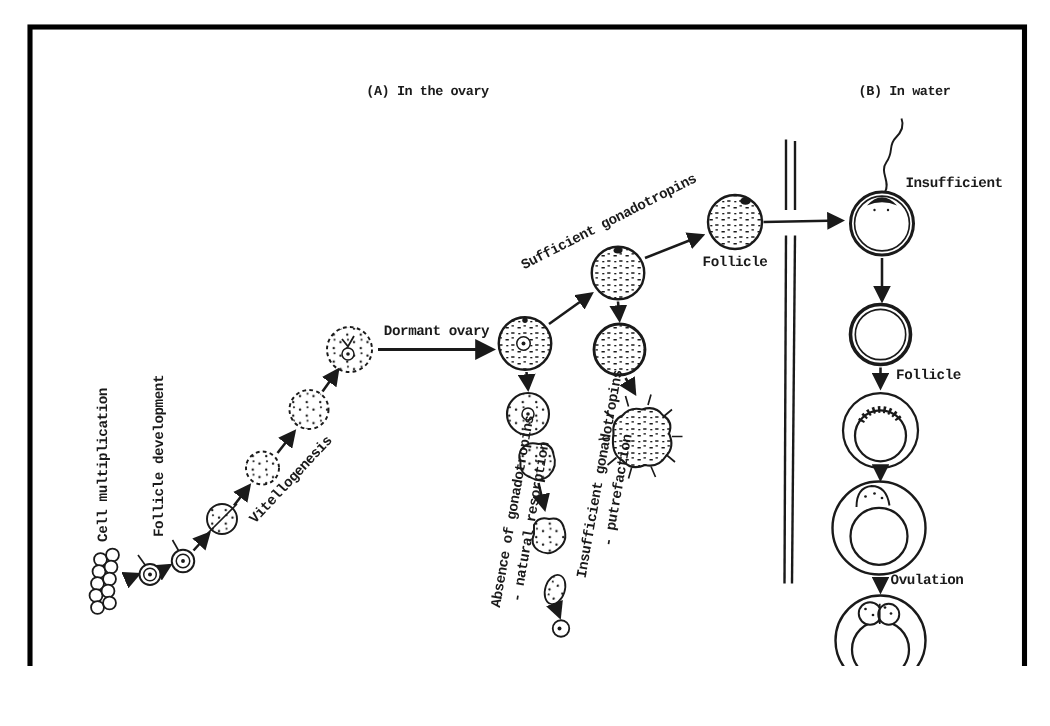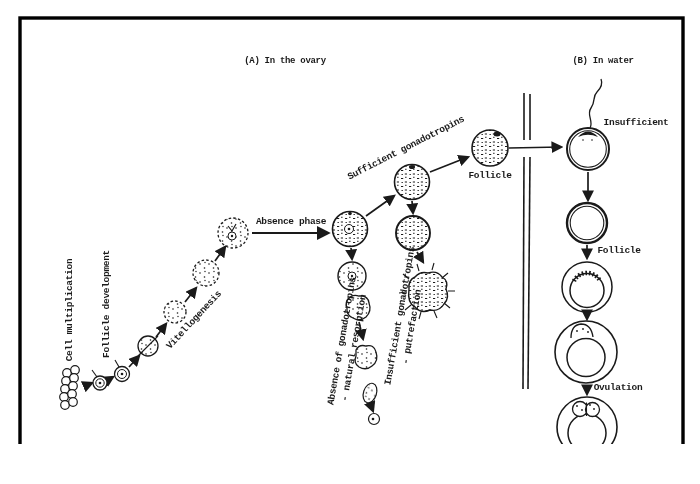--- a/index.html
+++ b/index.html
@@ -194,21 +194,21 @@
       <circle cx="594" cy="409" r="0.9" fill="#1a1a1a" stroke="none"></circle>
     </g>
   </svg>
 
   <div class="label title" style="left:285px;top:61px">(A) In the ovary</div>
   <div class="label title" style="left:603px;top:61px">(B) In water</div>
 
   <div class="label" style="left:69px;top:310px;transform:translate(-50%,-50%) rotate(-90deg)">Cell multiplication</div>
   <div class="label" style="left:106px;top:304px;transform:translate(-50%,-50%) rotate(-90deg)">Follicle development</div>
   <div class="label" style="left:194px;top:320px;transform:translate(-50%,-50%) rotate(-47deg)">Vitellogenesis</div>
-  <div class="label" style="left:291px;top:221px">Absence phase</div>
+  <div class="label" style="left:291px;top:221px">Dormant ovary</div>
   <div class="label" style="left:406px;top:148px;transform:translate(-50%,-50%) rotate(-27deg)">Sufficient gonadotropins</div>
   <div class="label" style="left:490px;top:175px">Follicle</div>
 
   <div class="label" style="left:342px;top:341px;transform:translate(-50%,-50%) rotate(-80deg)">Absence of gonadotropins</div>
   <div class="label" style="left:354px;top:348px;transform:translate(-50%,-50%) rotate(-80deg)">- natural resorption</div>
   <div class="label" style="left:400px;top:316px;transform:translate(-50%,-50%) rotate(-80deg)">Insufficient gonadotropins</div>
   <div class="label" style="left:412px;top:327px;transform:translate(-50%,-50%) rotate(-80deg)">- putrefaction</div>
 
   <div class="label" style="left:636px;top:122px">Insufficient</div>
   <div class="label" style="left:619px;top:250px">Follicle</div>

